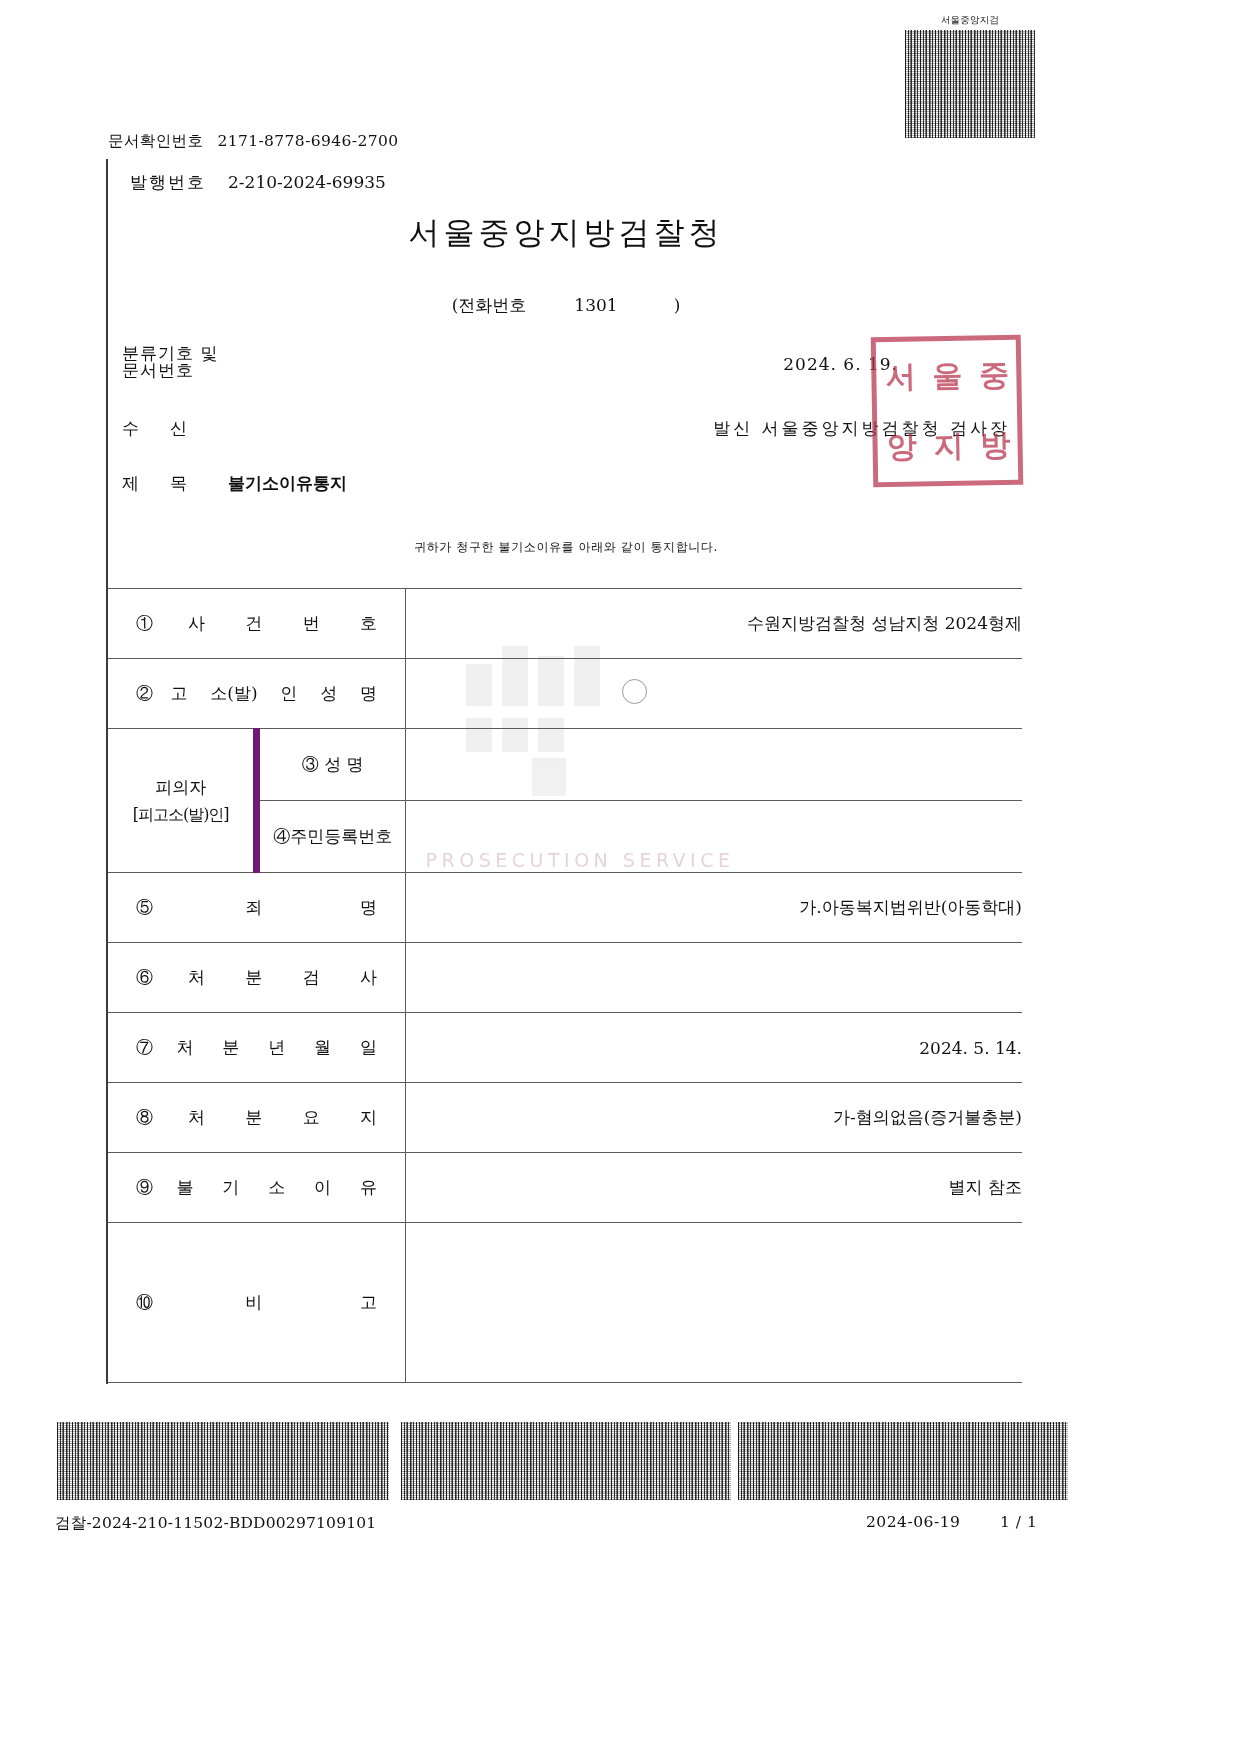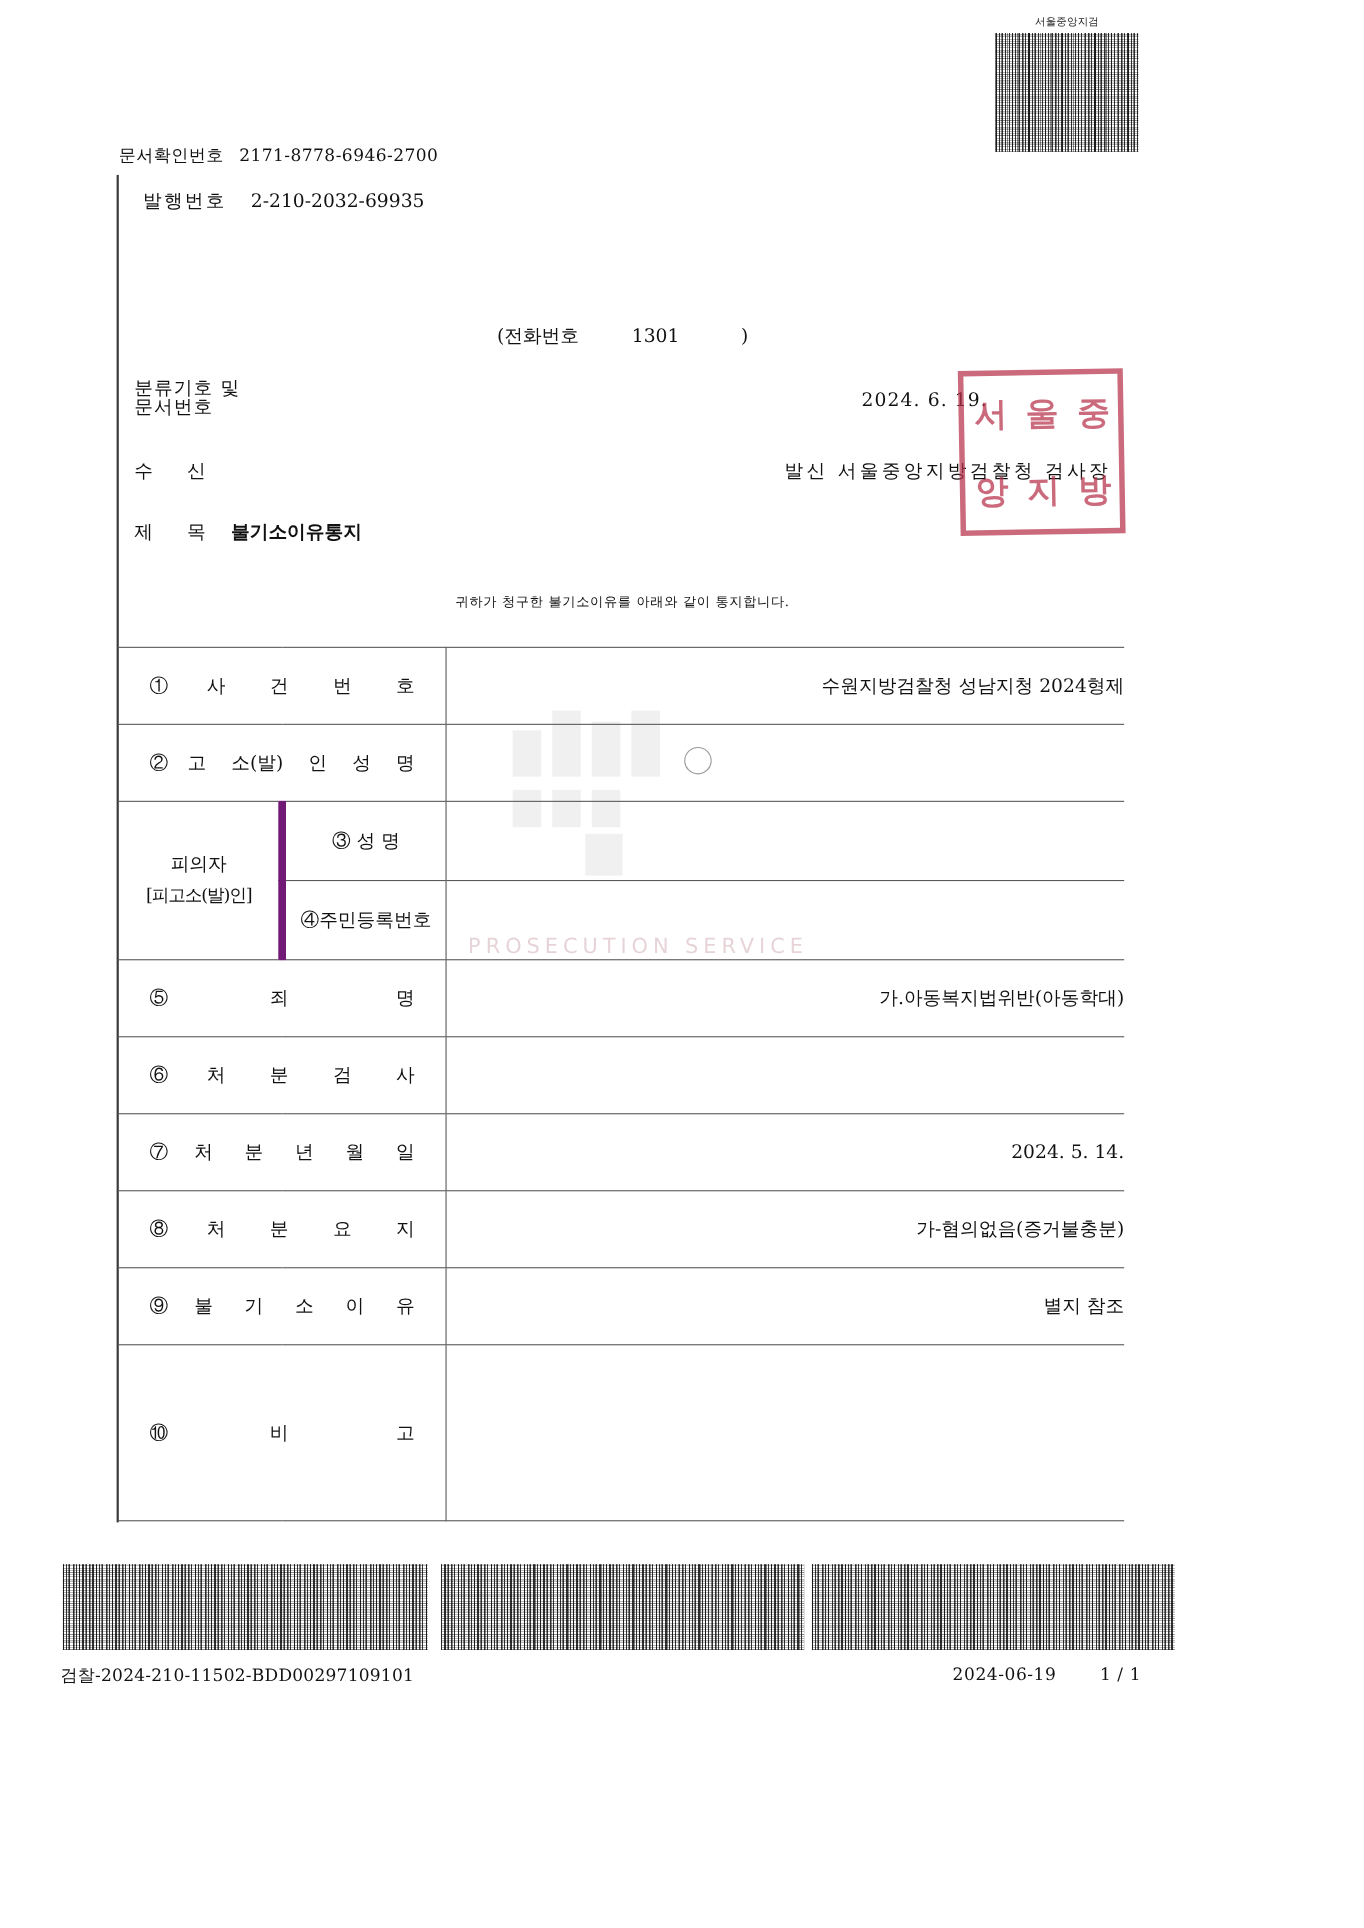--- a/index.html
+++ b/index.html
@@ -82,21 +82,21 @@
 
   .send{
     position:absolute;left:420px;top:258px;width:482px;text-align:right;
     font-size:17px;letter-spacing:3px;white-space:nowrap;
   }
 
   .subject{
     position:absolute;left:14px;top:313px;font-size:17px;letter-spacing:1px;
   }
   .subject .gap{display:inline-block;width:30px;}
-  .subject .val{font-weight:bold;margin-left:22px;letter-spacing:0px;}
+  .subject .val{font-weight:bold;margin-left:40px;letter-spacing:0px;}
 
   .notice{
     position:absolute;left:0;top:380px;width:916px;text-align:center;
     font-size:12px;letter-spacing:.6px;
   }
 
   
   table.main{
     position:absolute;left:0;top:429px;width:914px;
     border-collapse:collapse;table-layout:fixed;
@@ -217,23 +217,24 @@
         <i style="left:108px;top:0px;width:26px;height:60px;"></i>
         <i style="left:0px;top:72px;width:26px;height:34px;"></i>
         <i style="left:36px;top:72px;width:26px;height:34px;"></i>
         <i style="left:72px;top:72px;width:26px;height:34px;"></i>
         <i style="left:66px;top:112px;width:34px;height:38px;"></i>
       </div>
       <div class="wm-sub">PROSECUTION SERVICE</div>
     </div>
 
     <div class="issue-no">
-      <span class="lbl">발행번호</span><span>2-210-2032-69935</span>
-    </div>
-
+      <span class="lbl">발행번호</span><span>2-210-2024-69935</span>
+    </div>
+
+    <div class="org-title">서울중앙지방검찰청</div>
 
     <div class="phone-line">
       <span>(전화번호</span><span class="sp1"></span><span>1301</span><span class="sp2"></span><span>)</span>
     </div>
 
     <div class="classify">
       <div class="l1">분류기호 및</div>
       <div class="l2">문서번호</div>
     </div>
 

